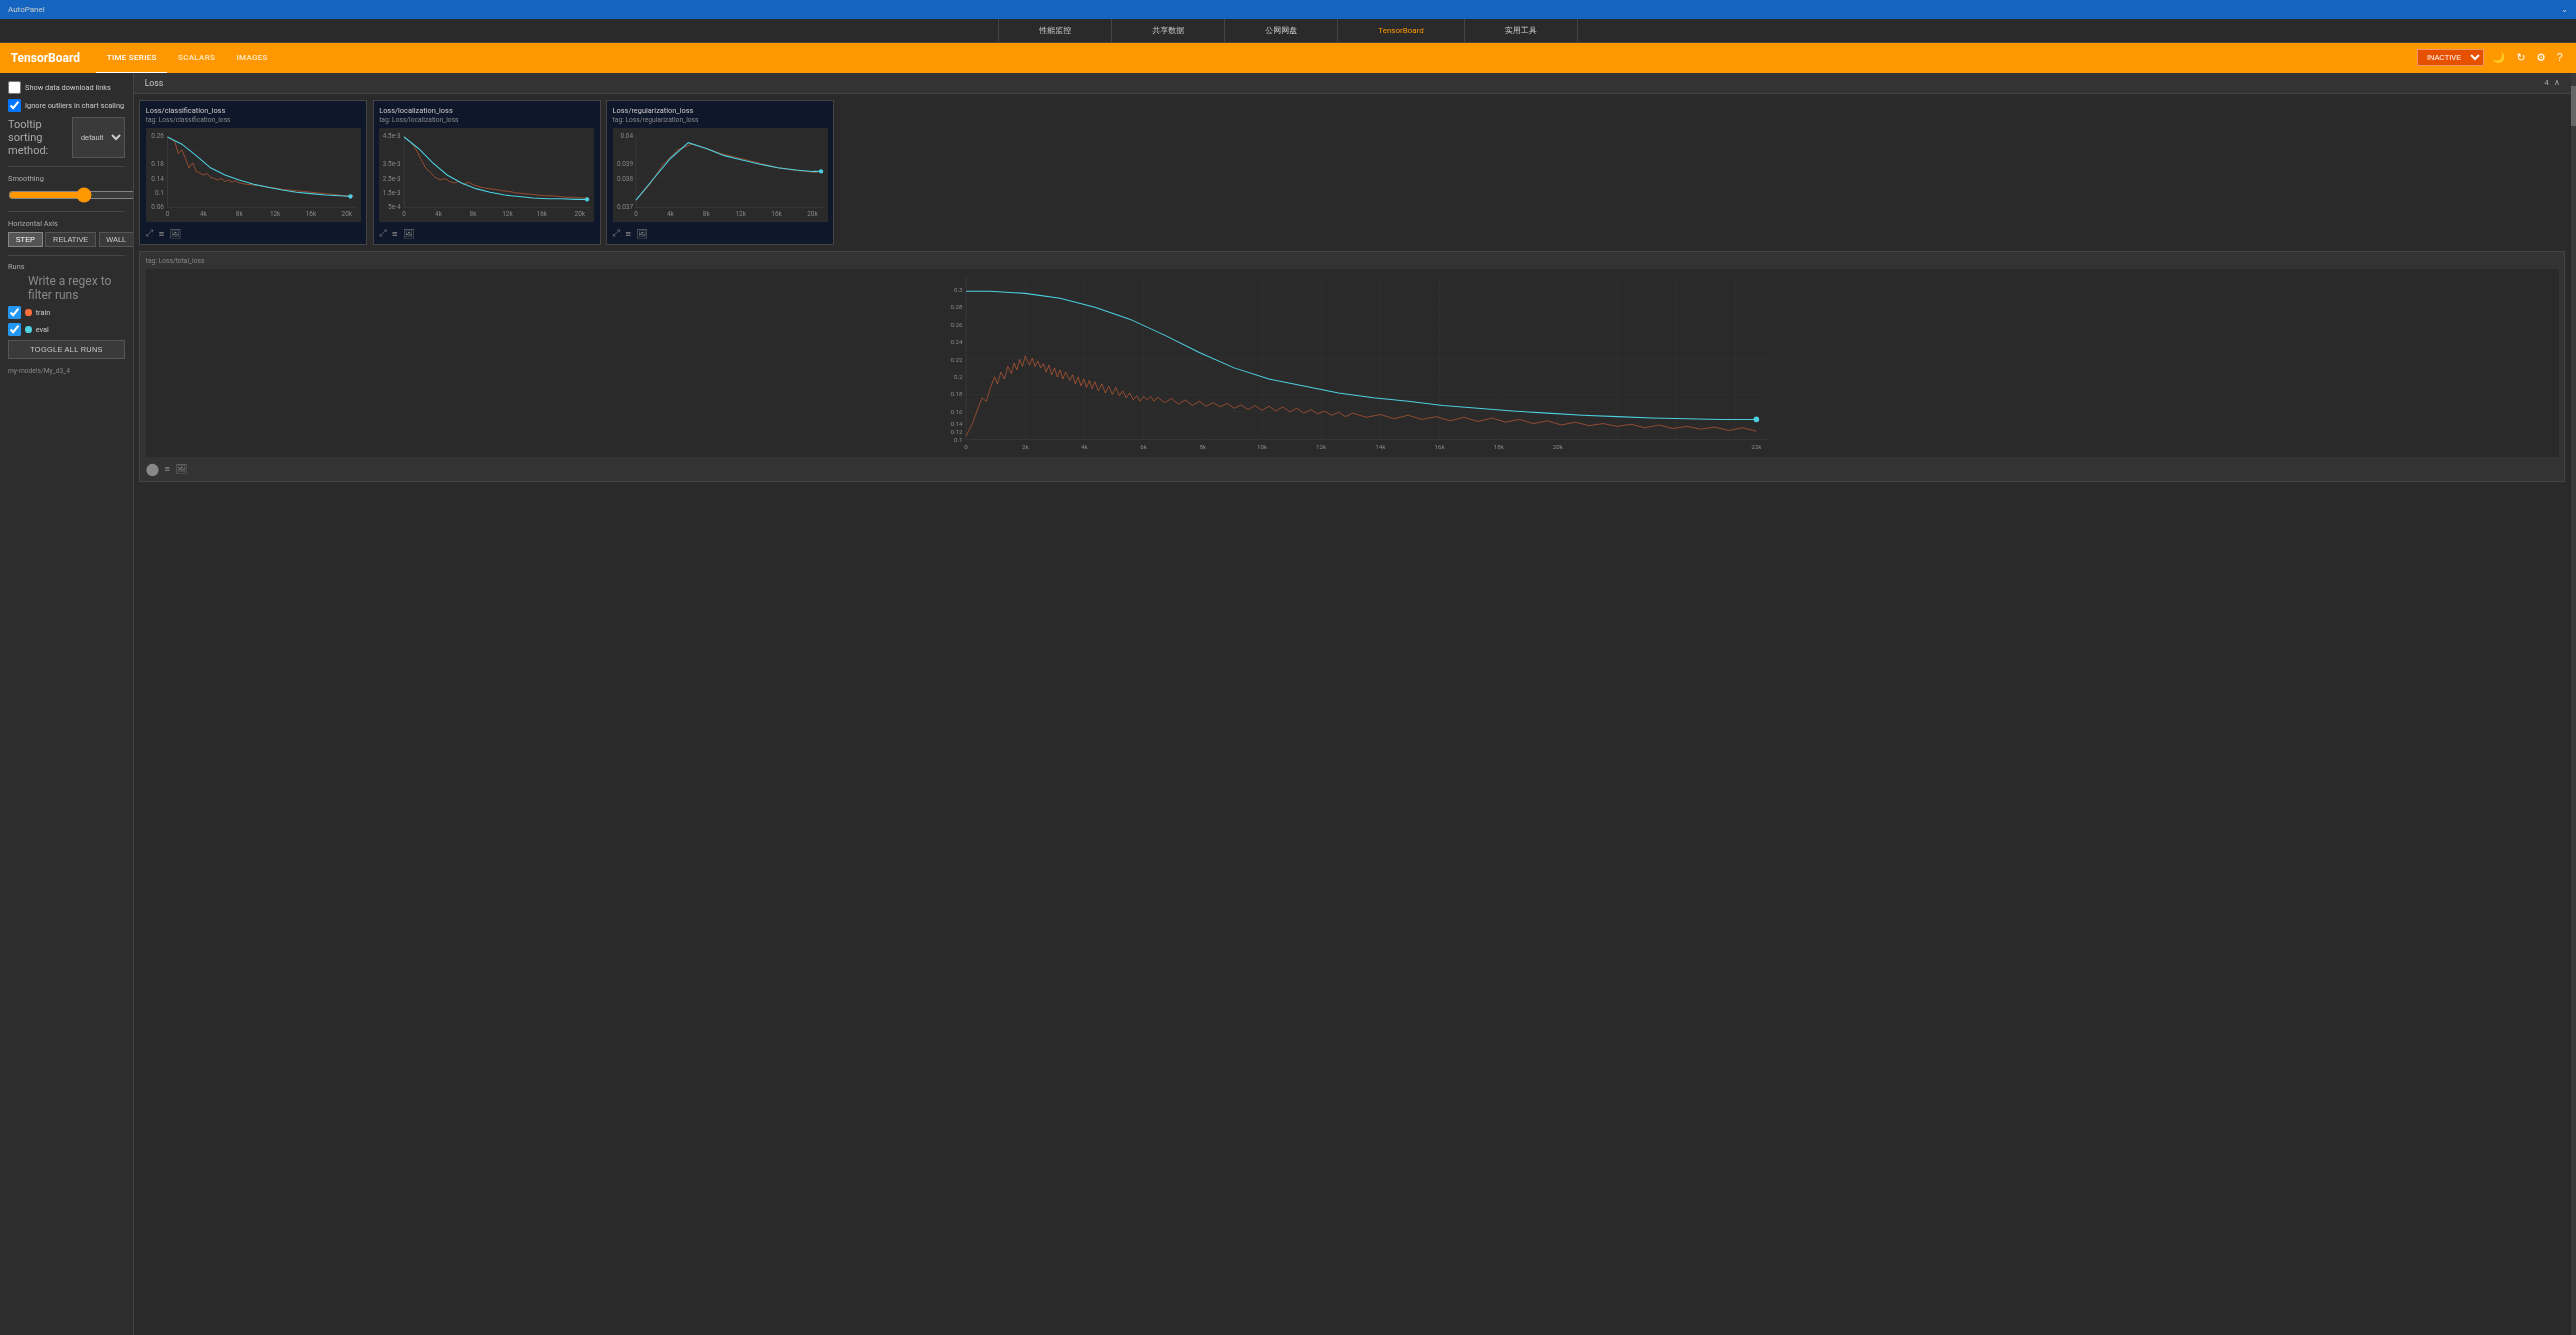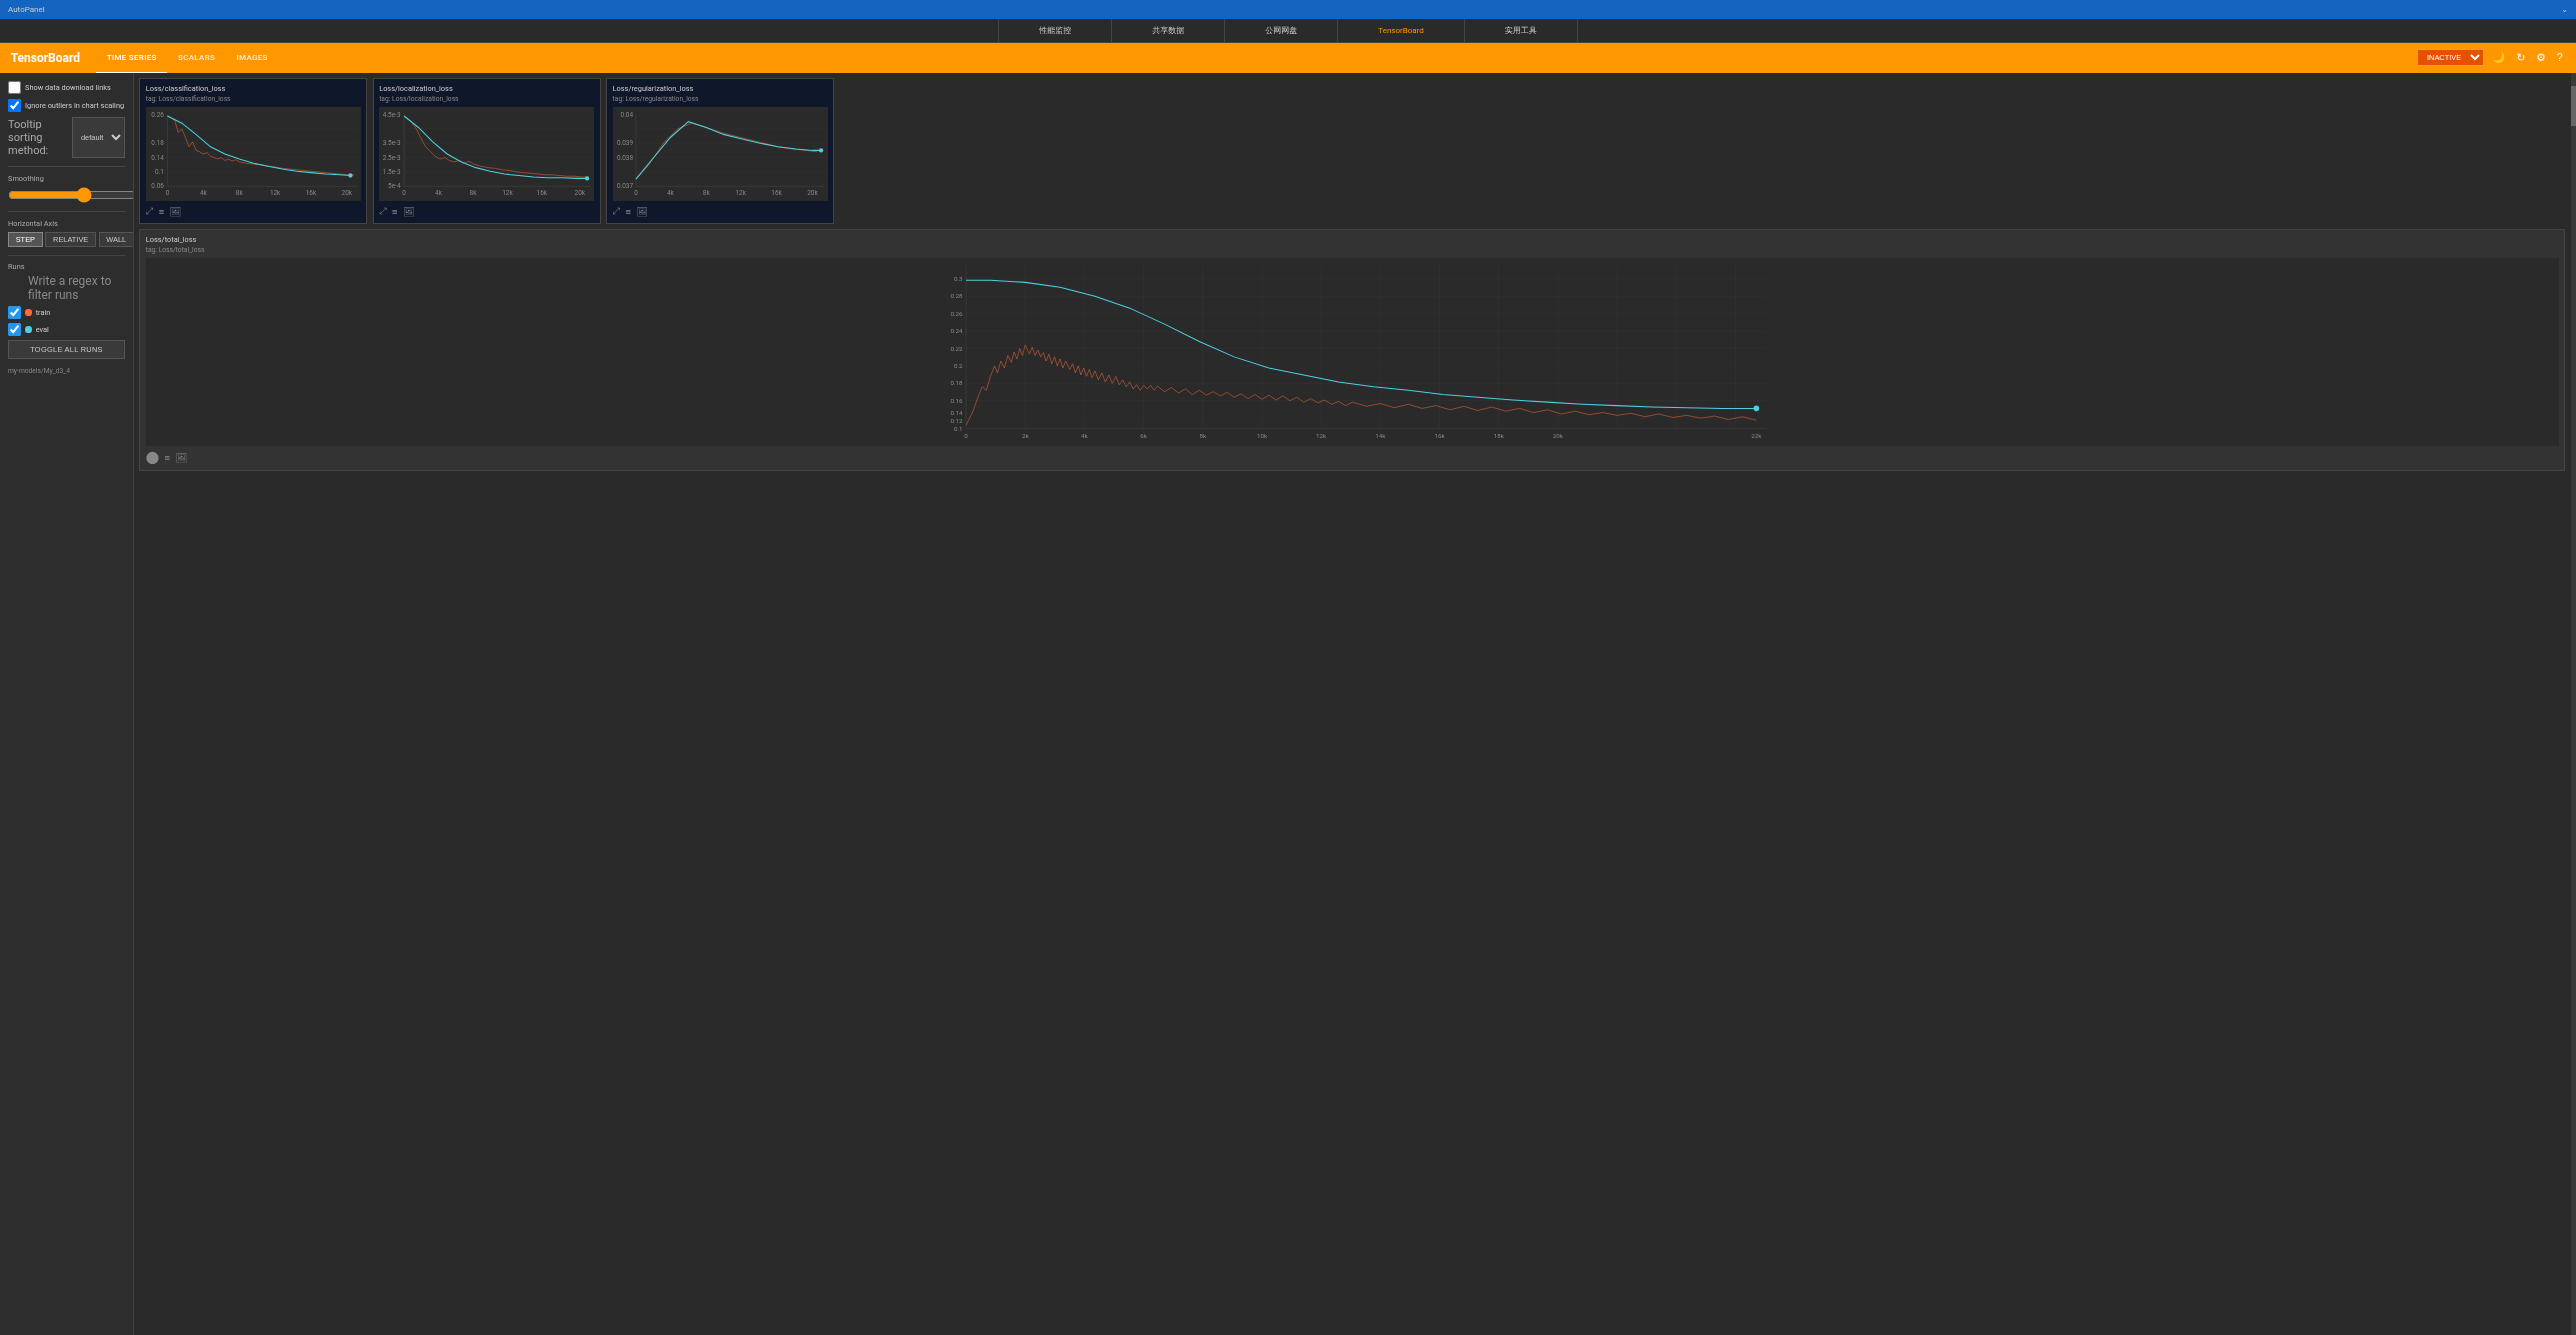--- a/index.html
+++ b/index.html
@@ -350,20 +350,27 @@
       <span class="run-name">eval</span>
     </div>
 
     <button class="toggle-all-btn">TOGGLE ALL RUNS</button>
 
     <div class="model-path">my-models/My_d3_4</div>
   </div>
 
   <div id="content">
 
+    <div class="section-header">
+      <span class="section-title">Loss</span>
+      <div style="display:flex;align-items:center;gap:5.4px;">
+        <span class="section-count">4</span>
+        <span class="section-collapse">∧</span>
+      </div>
+    </div>
 
     <div class="charts-grid">
 
       <div class="chart-card">
         <div class="chart-title">Loss/classification_loss</div>
         <div class="chart-subtitle">tag: Loss/classification_loss</div>
         <svg class="chart-svg" viewBox="0 0 300 130" style="font-size:12px">
 
           <line x1="30" y1="10" x2="30" y2="110" class="axis-line"></line>
           <line x1="30" y1="110" x2="295" y2="110" class="axis-line"></line>
@@ -457,21 +464,20 @@
         <div class="chart-controls">
           <button class="chart-ctrl-btn">⤢</button>
           <button class="chart-ctrl-btn">≡</button>
           <button class="chart-ctrl-btn">🖼</button>
         </div>
       </div>
 
     </div>
 
     <div class="large-chart-card">
-      <div class="chart-title">Loss/total_loss</div>
       <div class="chart-subtitle">tag: Loss/total_loss</div>
       <svg class="large-chart-svg" viewBox="0 0 1200 270" style="font-size:12px">
 
         <rect x="0" y="0" width="1200" height="270" fill="#2a2a2a"></rect>
 
         <line x1="45" y1="10" x2="45" y2="245" class="axis-line"></line>
 
         <line x1="45" y1="245" x2="1195" y2="245" class="axis-line"></line>
 
         <line x1="45" y1="30" x2="1195" y2="30" class="grid-line"></line>

